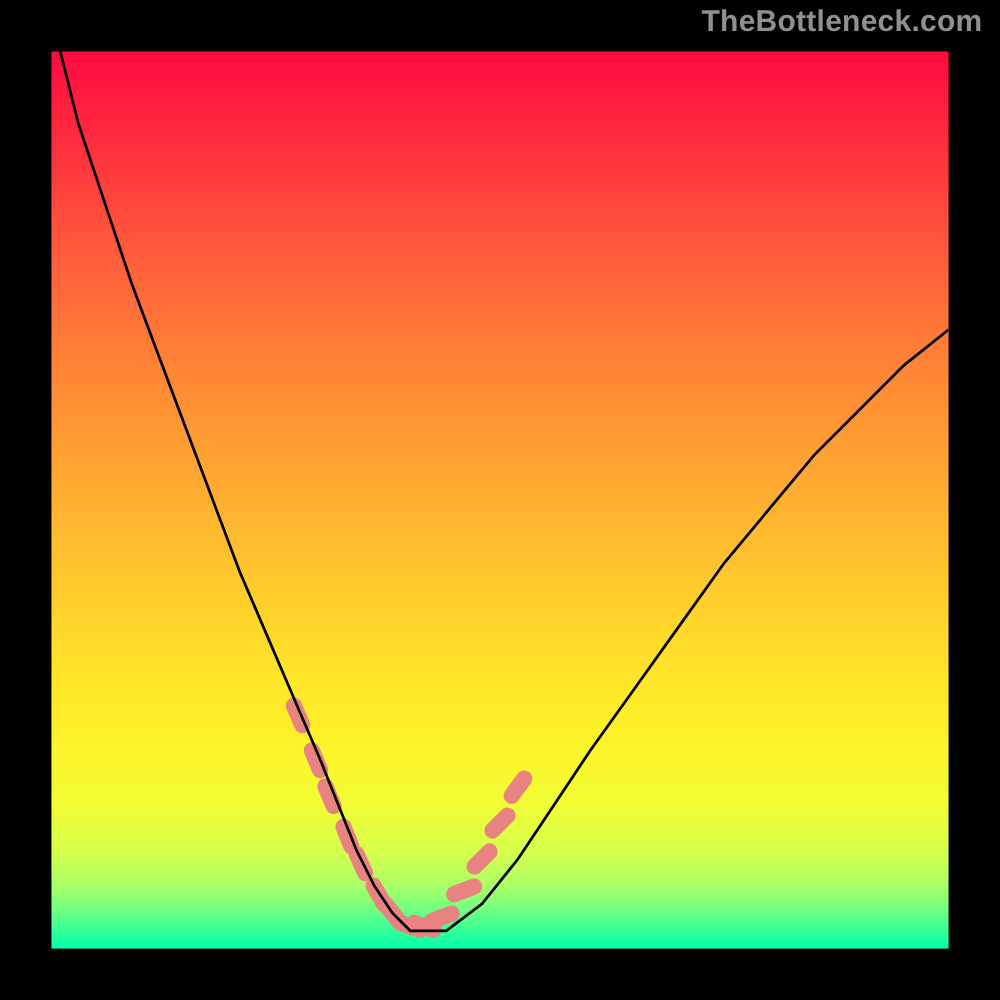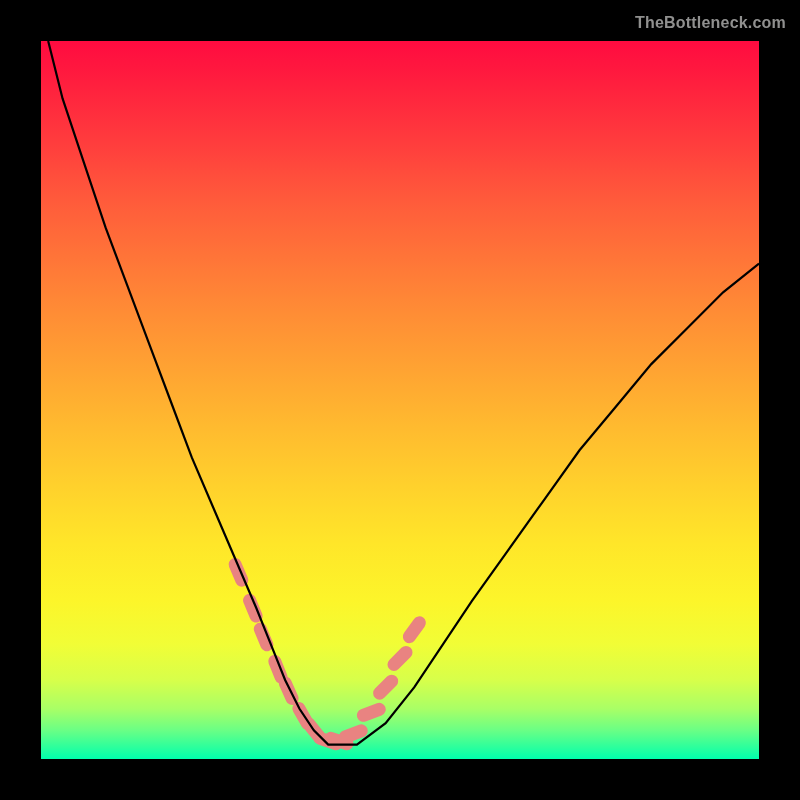--- a/index.html
+++ b/index.html
@@ -45,24 +45,24 @@
       #28ff9e 98.5%,
       #00ffad 100%
     );
   }
   .curve {
     position: absolute;
     inset: 0;
   }
   .watermark {
     position: absolute;
-    top: 14px;
+    top: 4px;
     right: 14px;
     font-family: Arial, Helvetica, sans-serif;
-    font-size: 16px;
+    font-size: 24px;
     font-weight: 600;
     color: #90908f;
     letter-spacing: 0.2px;
   }
 </style>
 </head>
 <body>
 
 <div class="frame" style="left:0; top:0; width:800px; height:41px;"></div>
 <div class="frame" style="left:0; top:759px; width:800px; height:41px;"></div>

